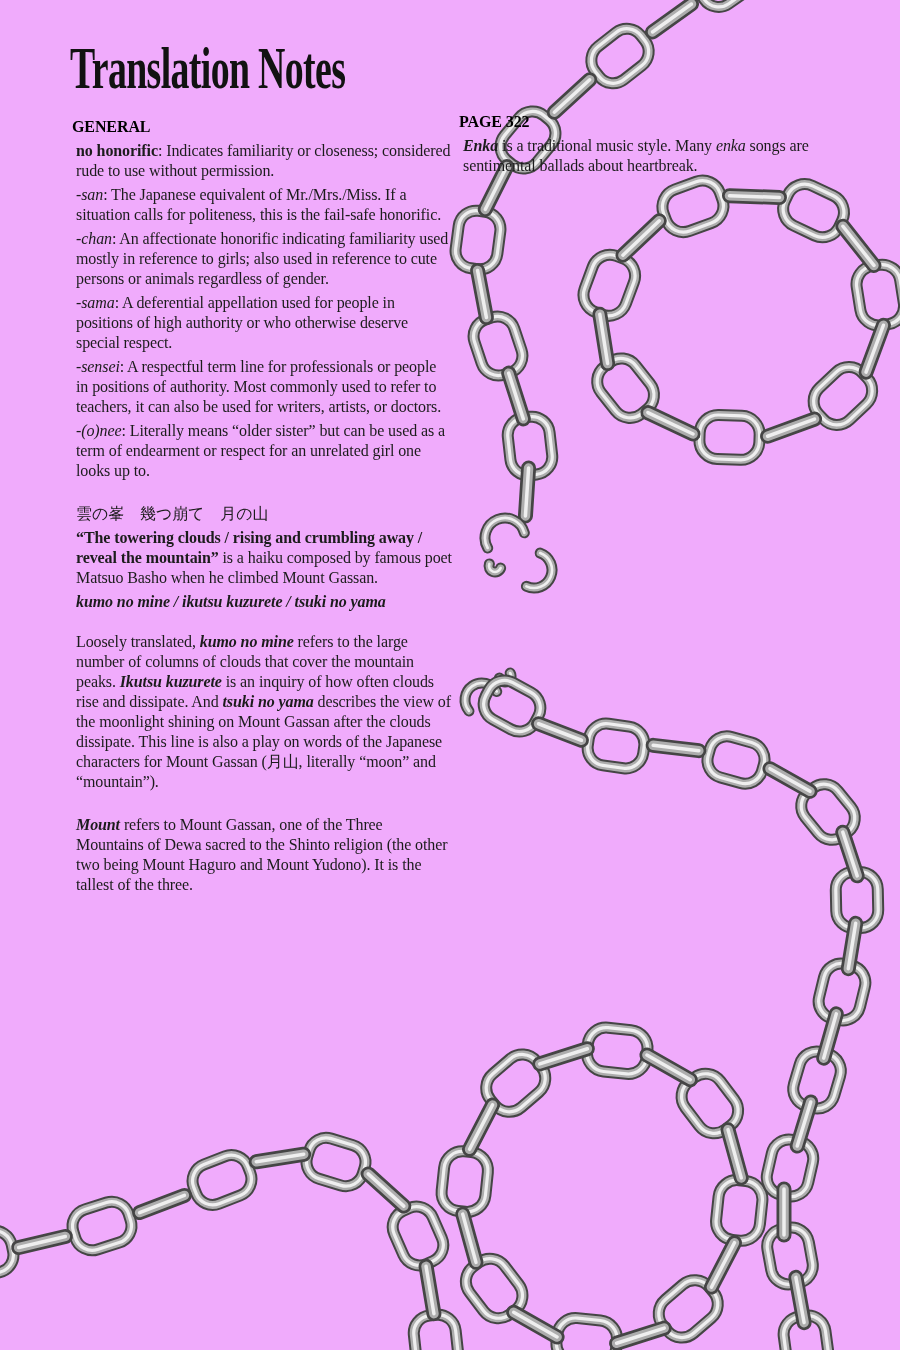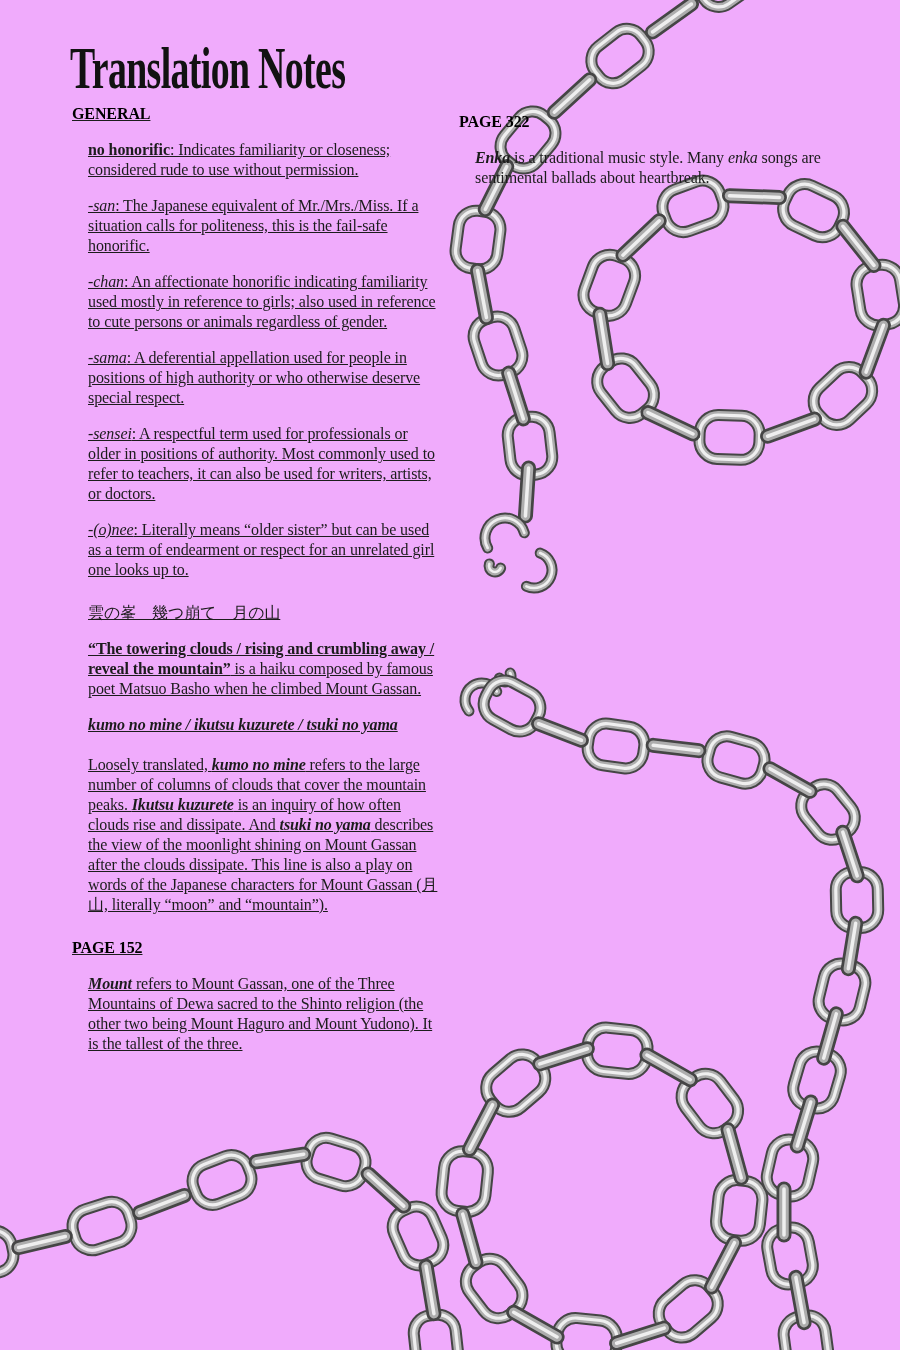--- a/index.html
+++ b/index.html
@@ -4,25 +4,25 @@
 <style>
   html,body{margin:0;padding:0;background:#888;}
   .page{position:relative;width:900px;height:1350px;background:#f0abfc;overflow:hidden;
         font-family:"Liberation Serif","DejaVu Serif",serif;color:#1c1c1c;}
   #chain-svg{position:absolute;left:0;top:0;z-index:0;}
   .text-layer{position:relative;z-index:1;}
   .page-title{position:absolute;left:70px;top:34px;font-size:60px;font-weight:700;
               letter-spacing:-1px;white-space:nowrap;color:#121212;
               transform:scaleX(0.63);transform-origin:left top;}
   .col{position:absolute;font-size:16px;line-height:20px;letter-spacing:-0.1px;}
-  .col-left{left:72px;top:104px;width:384px;text-decoration:underline;}
+  .col-left{left:72px;top:117px;width:384px;}
   .col-right{left:459px;top:112px;width:424px;}
   .section + .section{margin-top:23px;}
   .sec-h{font-weight:700;color:#000;}
-  .blk{margin:16px;}
+  .blk{margin:4px;}
   .blk.gap{margin-top:20px;}
   .rb{font-weight:700;}
   .ri{font-style:italic;}
   .rbi{font-weight:700;font-style:italic;}
 </style>
 </head>
 <body>
 
 <div class="page">
   <svg id="chain-svg" width="900" height="1350" viewBox="0 0 900 1350" aria-hidden="true">
@@ -410,31 +410,30 @@
     </svg>
   <div class="text-layer">
     <div class="page-title">Translation Notes</div>
     <div class="col col-left" id="left-col">
         <div class="section">
           <div class="sec-h">GENERAL</div>
           <div class="blk"><span class="rb">no honorific</span><span>: Indicates familiarity or closeness; considered rude to use without permission.</span></div>
           <div class="blk"><span class="ri">-san</span><span>: The Japanese equivalent of Mr./Mrs./Miss. If a situation calls for politeness, this is the fail-safe honorific.</span></div>
           <div class="blk"><span class="ri">-chan</span><span>: An affectionate honorific indicating familiarity used mostly in reference to girls; also used in reference to cute persons or animals regardless of gender.</span></div>
           <div class="blk"><span class="ri">-sama</span><span>: A deferential appellation used for people in positions of high authority or who otherwise deserve special respect.</span></div>
-          <div class="blk"><span class="ri">-sensei</span><span>: A respectful term used for professionals or older in positions of authority. Most commonly used to refer to teachers, it can also be used for writers, artists, or doctors.</span></div>
+          <div class="blk"><span class="ri">-sensei</span><span>: A respectful term line for professionals or people in positions of authority. Most commonly used to refer to teachers, it can also be used for writers, artists, or doctors.</span></div>
           <div class="blk"><span class="ri">-(o)nee</span><span>: Literally means “older sister” but can be used as a term of endearment or respect for an unrelated girl one looks up to.</span></div>
         </div>
         <div class="section">
           <div class="blk gap"><span>雲の峯　幾つ崩て　月の山</span></div>
           <div class="blk"><span class="rb">“The towering clouds / rising and crumbling away / reveal the mountain”</span><span> is a haiku composed by famous poet Matsuo Basho when he climbed Mount Gassan.</span></div>
           <div class="blk"><span class="rbi">kumo no mine / ikutsu kuzurete / tsuki no yama</span></div>
           <div class="blk gap"><span>Loosely translated, </span><span class="rbi">kumo no mine</span><span> refers to the large number of columns of clouds that cover the mountain peaks. </span><span class="rbi">Ikutsu kuzurete</span><span> is an inquiry of how often clouds rise and dissipate. And </span><span class="rbi">tsuki no yama</span><span> describes the view of the moonlight shining on Mount Gassan after the clouds dissipate. This line is also a play on words of the Japanese characters for Mount Gassan (月山, literally “moon” and “mountain”).</span></div>
         </div>
         <div class="section">
-          <div class="sec-h">PAGE 152</div>
           <div class="blk"><span class="rbi">Mount</span><span> refers to Mount Gassan, one of the Three Mountains of Dewa sacred to the Shinto religion (the other two being Mount Haguro and Mount Yudono). It is the tallest of the three.</span></div>
         </div>
       </div>
     <div class="col col-right" id="right-col">
         <div class="section">
           <div class="sec-h">PAGE 322</div>
           <div class="blk"><span class="rbi">Enka</span><span> is a traditional music style. Many </span><span class="ri">enka</span><span> songs are sentimental ballads about heartbreak.</span></div>
         </div>
       </div>
   </div>

